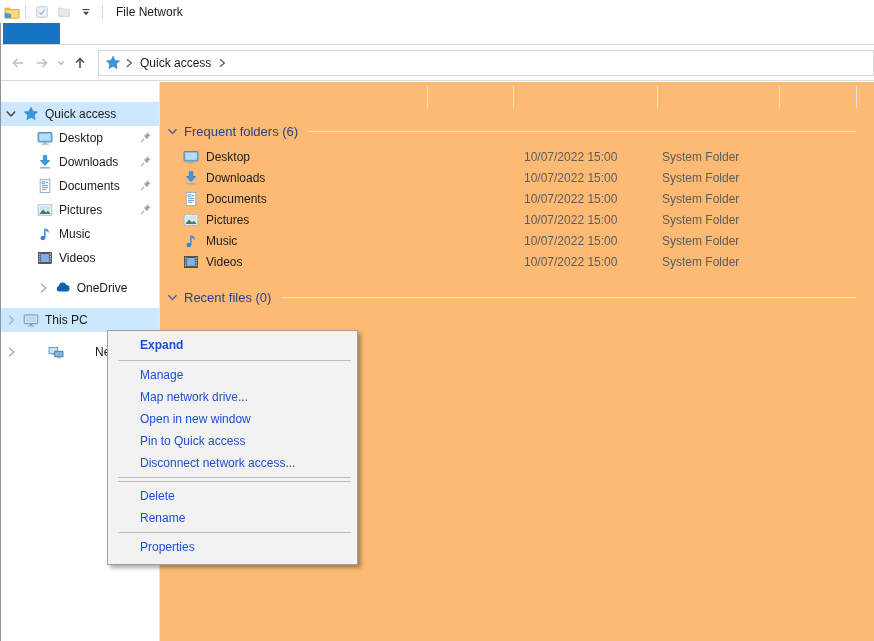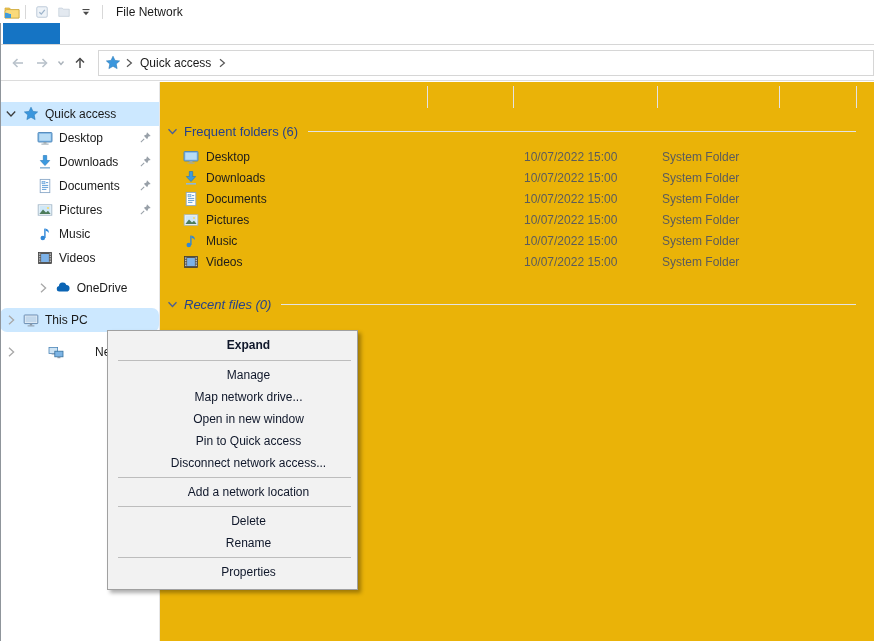--- a/index.html
+++ b/index.html
@@ -42,54 +42,54 @@
   .sidebar { width:160px; flex:none; padding-top:20px; border-right:1px solid #e6e6e6; overflow:hidden; }
   .side-item { height:24px; display:flex; align-items:center; position:relative; padding-left:4px; }
   .side-item.selected { background:#cce8ff; }
   .tree-chevron { width:14px; height:14px; flex:none; }
   .side-item .item-icon { width:16px; height:16px; margin-left:5px; flex:none; }
   .side-item .item-label { margin-left:6px; color:#1a1a1a; white-space:nowrap; }
   .side-item.level-1 { padding-left:32px; }
   .side-item .pin { position:absolute; right:7px; top:5px; width:13px; height:13px; display:none; }
   .side-item.pinned .pin { display:block; }
   .sidebar > .side-item:nth-child(8) { margin-top:6px;justify-content:center; }
-  .sidebar > .side-item:nth-child(9) { margin-top:8px;border-radius:7px; }
+  .sidebar > .side-item:nth-child(9) { margin-top:8px; }
   .sidebar > .side-item:nth-child(10){ margin-top:8px;gap:25px; }
 
   
-  .main { flex:1; position:relative; background:#eab308; }
+  .main { flex:1; position:relative; background:#fdba74; }
   .col-headers { height:30px; position:relative; }
   .col-label { position:absolute; top:8px; color:#667a94; white-space:nowrap; }
   .col-label:nth-of-type(1){ left:22px; }
   .col-label:nth-of-type(2){ left:279px; }
   .col-label:nth-of-type(3){ left:360px; }
   .col-label:nth-of-type(4){ left:504px; }
   .col-label:nth-of-type(5){ left:627px; }
   .col-div { position:absolute; top:4px; width:1px; height:22px; background:#e3e3e3; }
   .col-div.d1{ left:267px; } .col-div.d2{ left:353px; } .col-div.d3{ left:497px; }
   .col-div.d4{ left:619px; } .col-div.d5{ left:696px; }
 
   .content { padding-top:8px; }
   .group-header { height:22px; display:flex; align-items:center; color:#26428b; font-size:13px; }
   .group-header .grp-chevron { width:13px; height:13px; margin-left:6px; }
   .group-header .grp-label { margin-left:5px; white-space:nowrap; }
   .group-header .grp-line { flex:1; height:1px; background:#e3e3e3; margin-left:10px; margin-right:18px; }
-  .group-header.second { margin-top:21px;font-style:italic; }
+  .group-header.second { margin-top:14px; }
   .rows { margin-top:4px; }
   .file-row { height:21px; display:flex; align-items:center; position:relative; padding-left:23px; }
   .file-row .item-icon { width:16px; height:16px; flex:none; }
   .file-row .cell-name { margin-left:7px; color:#1c1c1c; }
   .file-row .cell-date { position:absolute; left:364px; color:#5c5c5c; }
   .file-row .cell-type { position:absolute; left:502px; color:#5c5c5c; }
   .file-row .cell-size { position:absolute; left:630px; color:#5c5c5c; }
 
   
   .context-menu { position:absolute; left:107px; top:330px; width:251px; background:#f2f2f2;
     border:1px solid #a0a0a0; box-shadow:3px 3px 4px rgba(0,0,0,.32); padding:2px 0 6px; z-index:30; }
-  .menu-item { height:22px; line-height:22px; padding-left:32px; color:#0f172a; white-space:nowrap;text-align:center; }
+  .menu-item { height:22px; line-height:22px; padding-left:32px; color:#1d4ed8; white-space:nowrap; }
   .menu-item.bold { height:24px; line-height:24px; font-weight:bold; }
   .menu-item.separator { height:0; border-top:1px solid #bdbdbd; margin:3px 6px 3px 10px; padding:0; }
 </style>
 </head>
 <body>
 
 <div class="window-edge"></div>
 
 <div class="title-bar">
   <span class="icon16">
@@ -456,23 +456,20 @@
     </div>
     <div class="menu-item">
       <span>Pin to Quick access</span>
     </div>
     <div class="menu-item">
       <span>Disconnect network access...</span>
     </div>
     <div class="menu-item separator">
       
     </div>
-    <div class="menu-item">
-      <span>Add a network location</span>
-    </div>
     <div class="menu-item separator">
       
     </div>
     <div class="menu-item">
       <span>Delete</span>
     </div>
     <div class="menu-item">
       <span>Rename</span>
     </div>
     <div class="menu-item separator">

